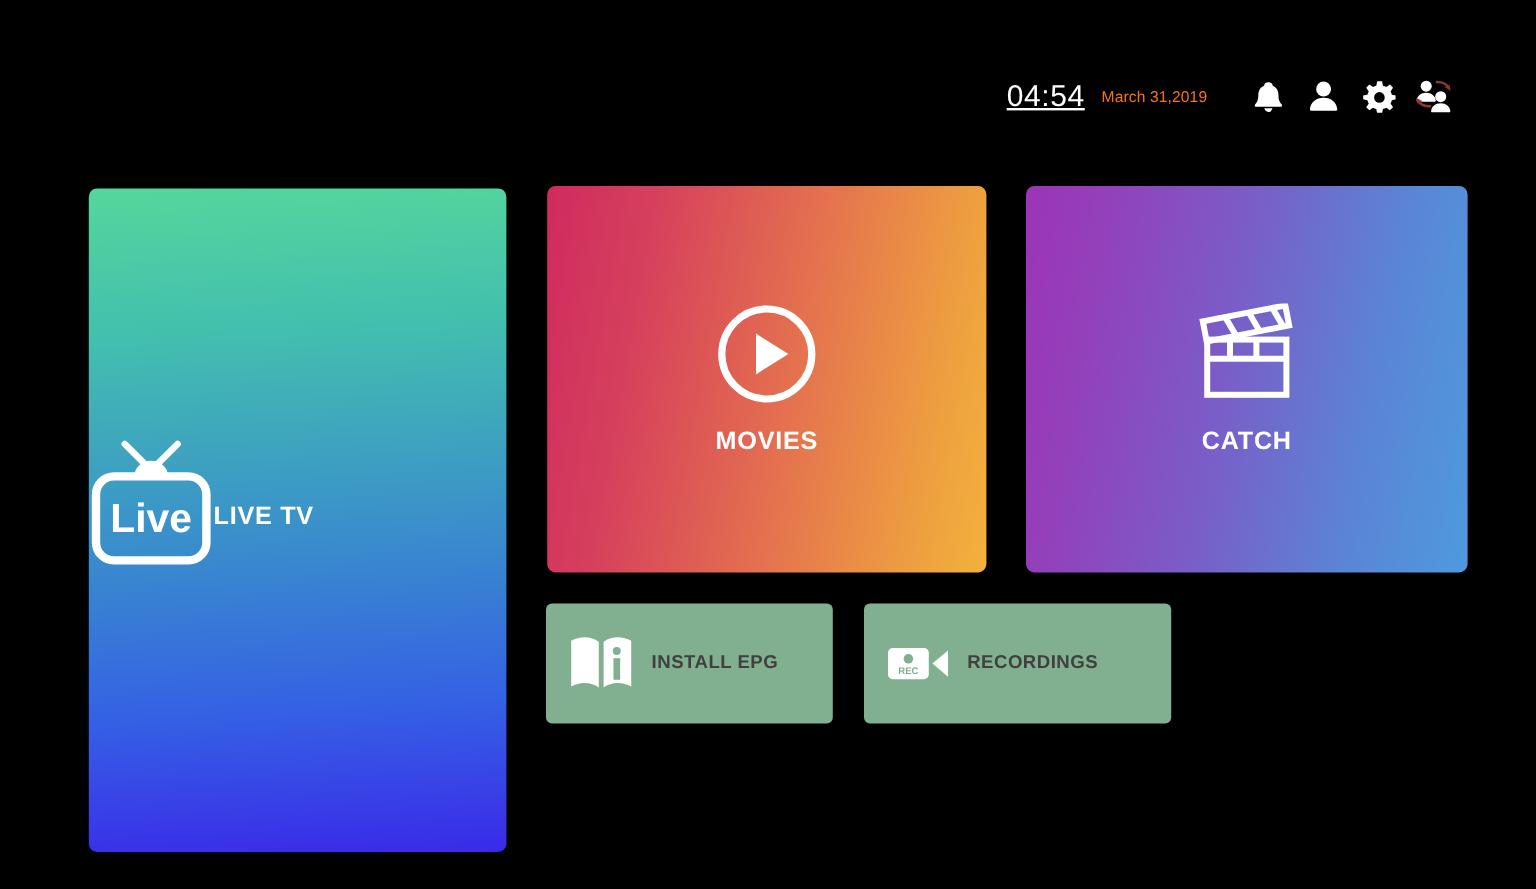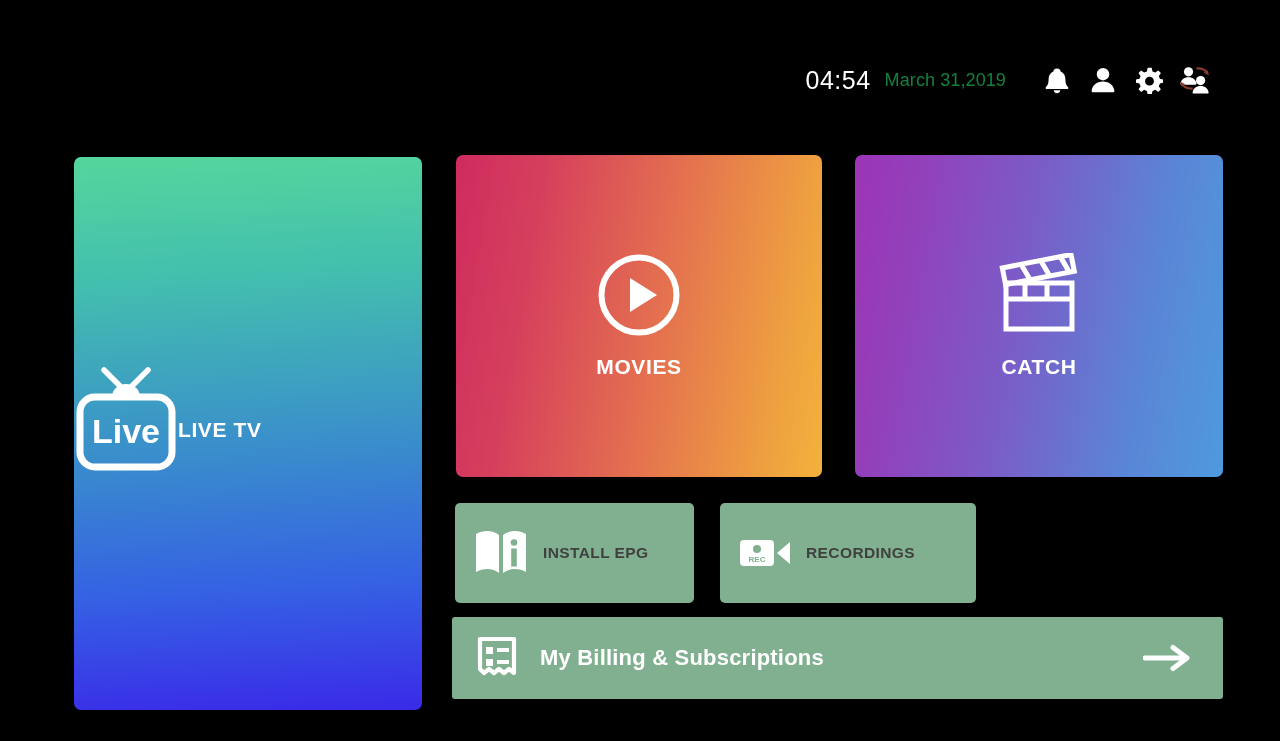--- a/index.html
+++ b/index.html
@@ -36,24 +36,25 @@
     align-items: center;
     gap: 0px;
   }
   .clock {
     font-size: 25px;
     font-weight: 400;
     letter-spacing: 0.5px;
     color: #ffffff;
     line-height: 1;
     margin-right: 14px;
+    text-decoration: underline;
   }
   .date {
-    font-size: 18px;
-    color: #15803d;
+    font-size: 13px;
+    color: #f97316;
     line-height: 1;
     margin-right: 28px;
     letter-spacing: 0.1px;
   }
   .hdr-icon {
     width: 46px;
     height: 40px;
     display: flex;
     align-items: center;
     justify-content: center;
@@ -305,32 +306,14 @@
         <rect x="2" y="7" width="34" height="26" rx="4" ry="4" fill="#ffffff"></rect>
         <path d="M39 20 L52 9 V31 Z" fill="#ffffff"></path>
         <circle cx="19" cy="16" r="4" fill="#80b08f"></circle>
         <text x="19" y="29" text-anchor="middle" font-family="'Liberation Sans', sans-serif" font-size="8" font-weight="bold" fill="#80b08f">REC</text>
       </svg>
     </div>
     <div class="gbtn-label">RECORDINGS</div>
   </div>
 
 
-  <div class="billing">
-    <div class="billing-icon">
-      <svg width="44" height="46" viewBox="0 0 44 46">
-        <path d="M5 4 H39 V38 L34 34 L29 38 L24 34 L19 38 L14 34 L9 38 L5 34 Z" fill="none" stroke="#ffffff" stroke-width="4.2" stroke-linejoin="round"></path>
-        <rect x="11" y="12" width="7" height="7" fill="#ffffff"></rect>
-        <rect x="22" y="13" width="12" height="4" fill="#ffffff"></rect>
-        <rect x="11" y="24" width="7" height="7" fill="#ffffff"></rect>
-        <rect x="22" y="25" width="12" height="4" fill="#ffffff"></rect>
-      </svg>
-    </div>
-    <div class="billing-label">My Billing &amp; Subscriptions</div>
-    <div class="billing-arrow">
-      <svg width="48" height="30" viewBox="0 0 48 30">
-        <path d="M2 15 H40" stroke="#ffffff" stroke-width="5" stroke-linecap="round" fill="none"></path>
-        <path d="M30 4.5 L44 15 L30 25.5" stroke="#ffffff" stroke-width="5" stroke-linecap="round" stroke-linejoin="round" fill="none"></path>
-      </svg>
-    </div>
-  </div>
 
 </div>
 
 </body></html>

